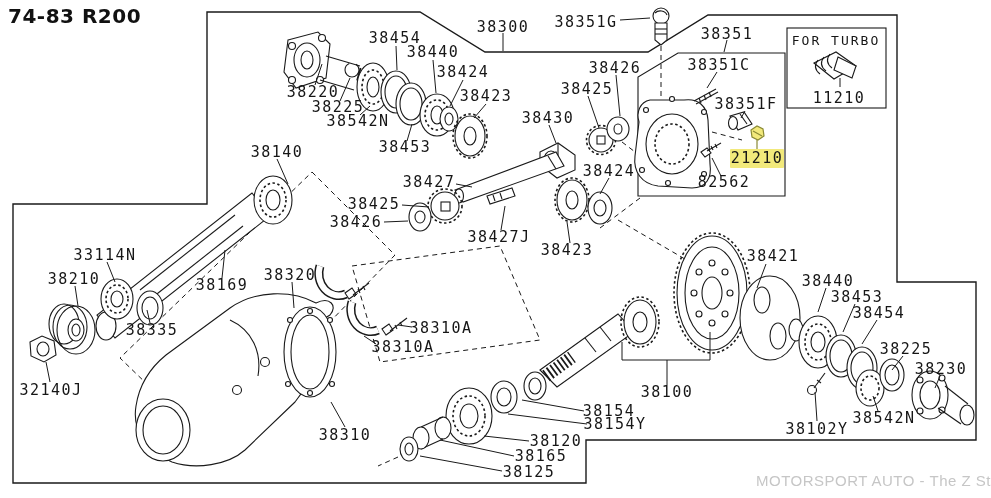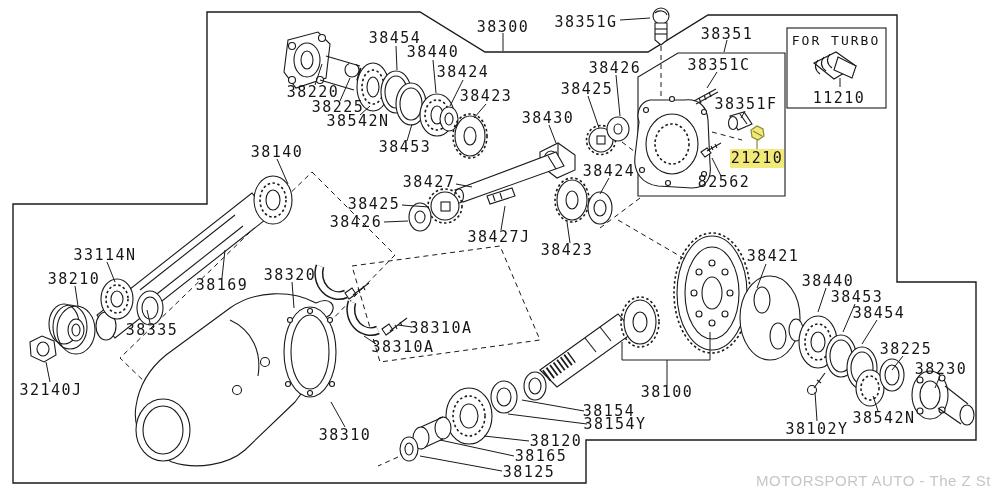--- a/index.html
+++ b/index.html
@@ -461,14 +461,15 @@
     <text class="pl" x="906" y="354">38225</text>
     <text class="pl" x="941" y="374">38230</text>
     <text class="pl" x="817" y="434">38102Y</text>
     <text class="pl" x="884" y="423">38542N</text>
 
     <text class="tb" x="836" y="45">FOR TURBO</text>
     <text class="pl" x="839" y="103">11210</text>
   </g>
 </svg>
 
+<div class="title">74-83 R200</div>
 <div class="watermark" style="color:#c6c6c6;">MOTORSPORT AUTO - The Z Store</div>
 </div>
 
 </body></html>

